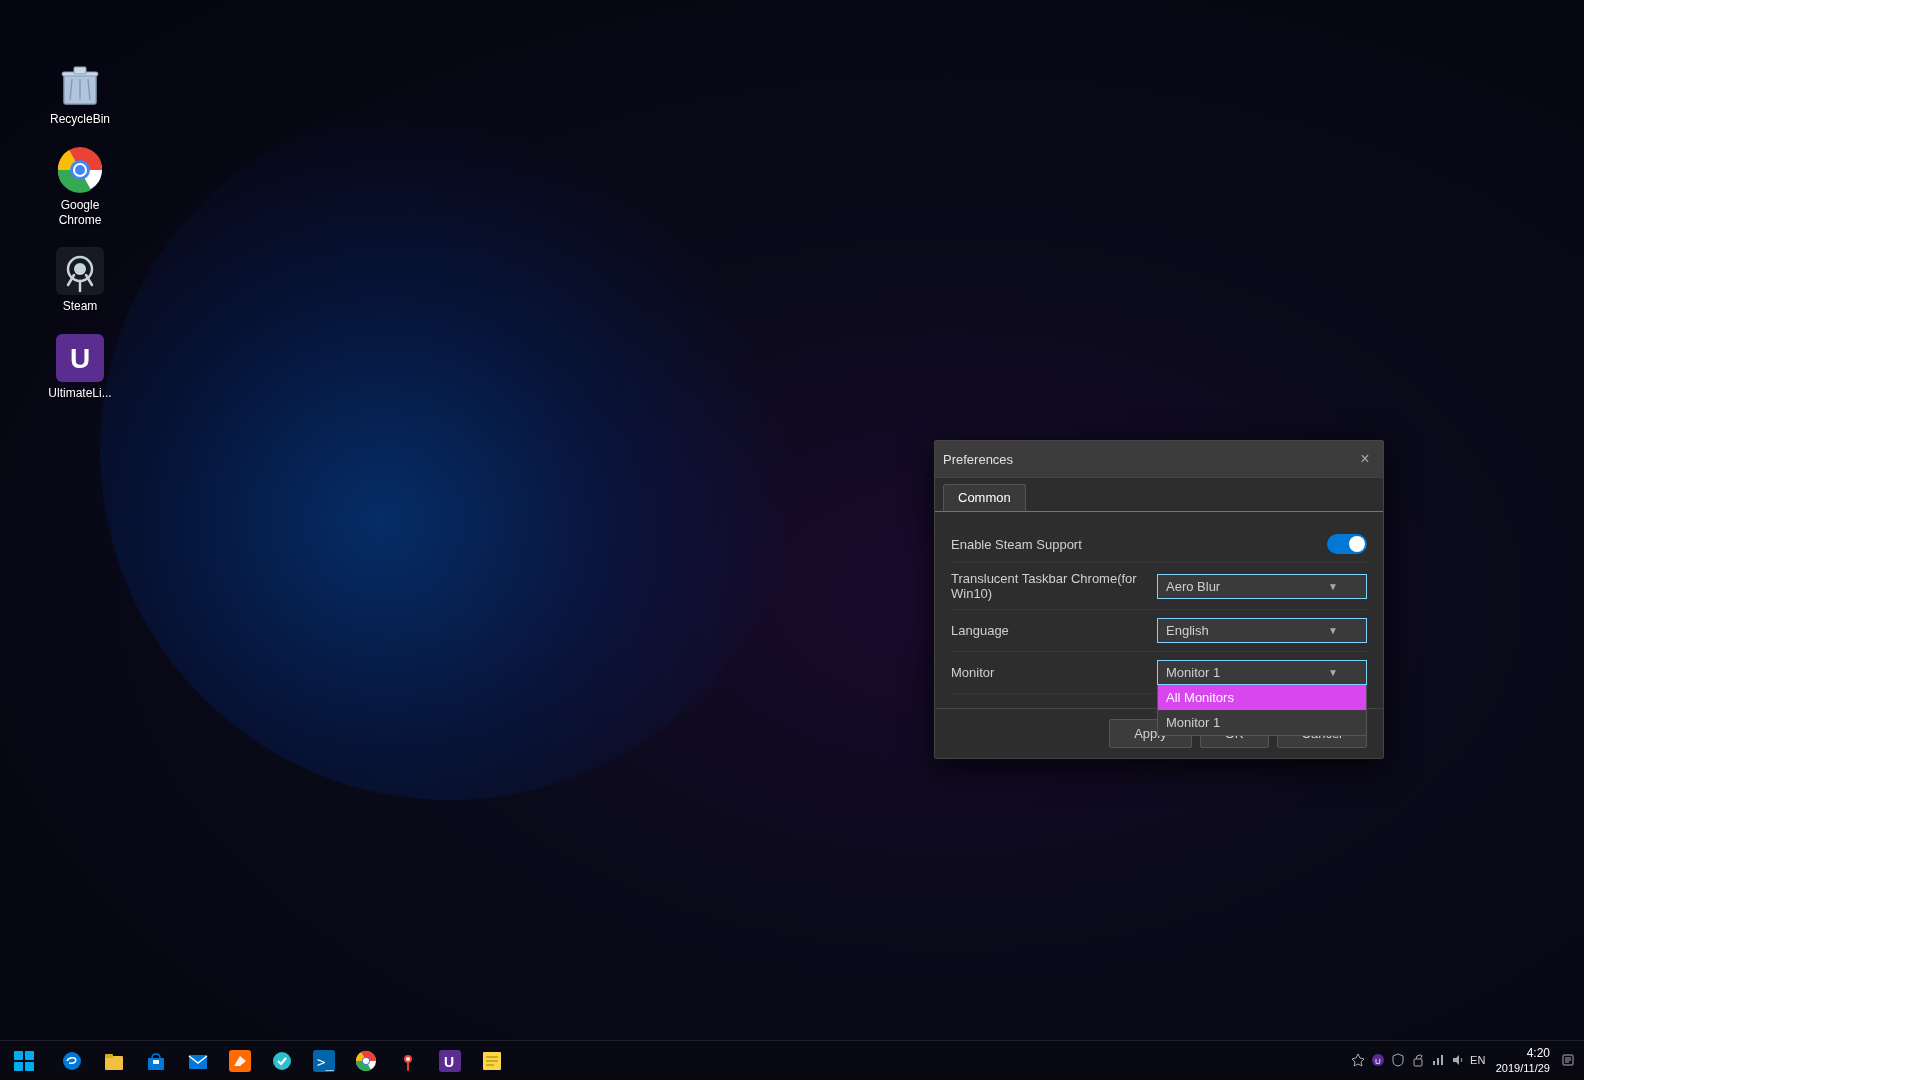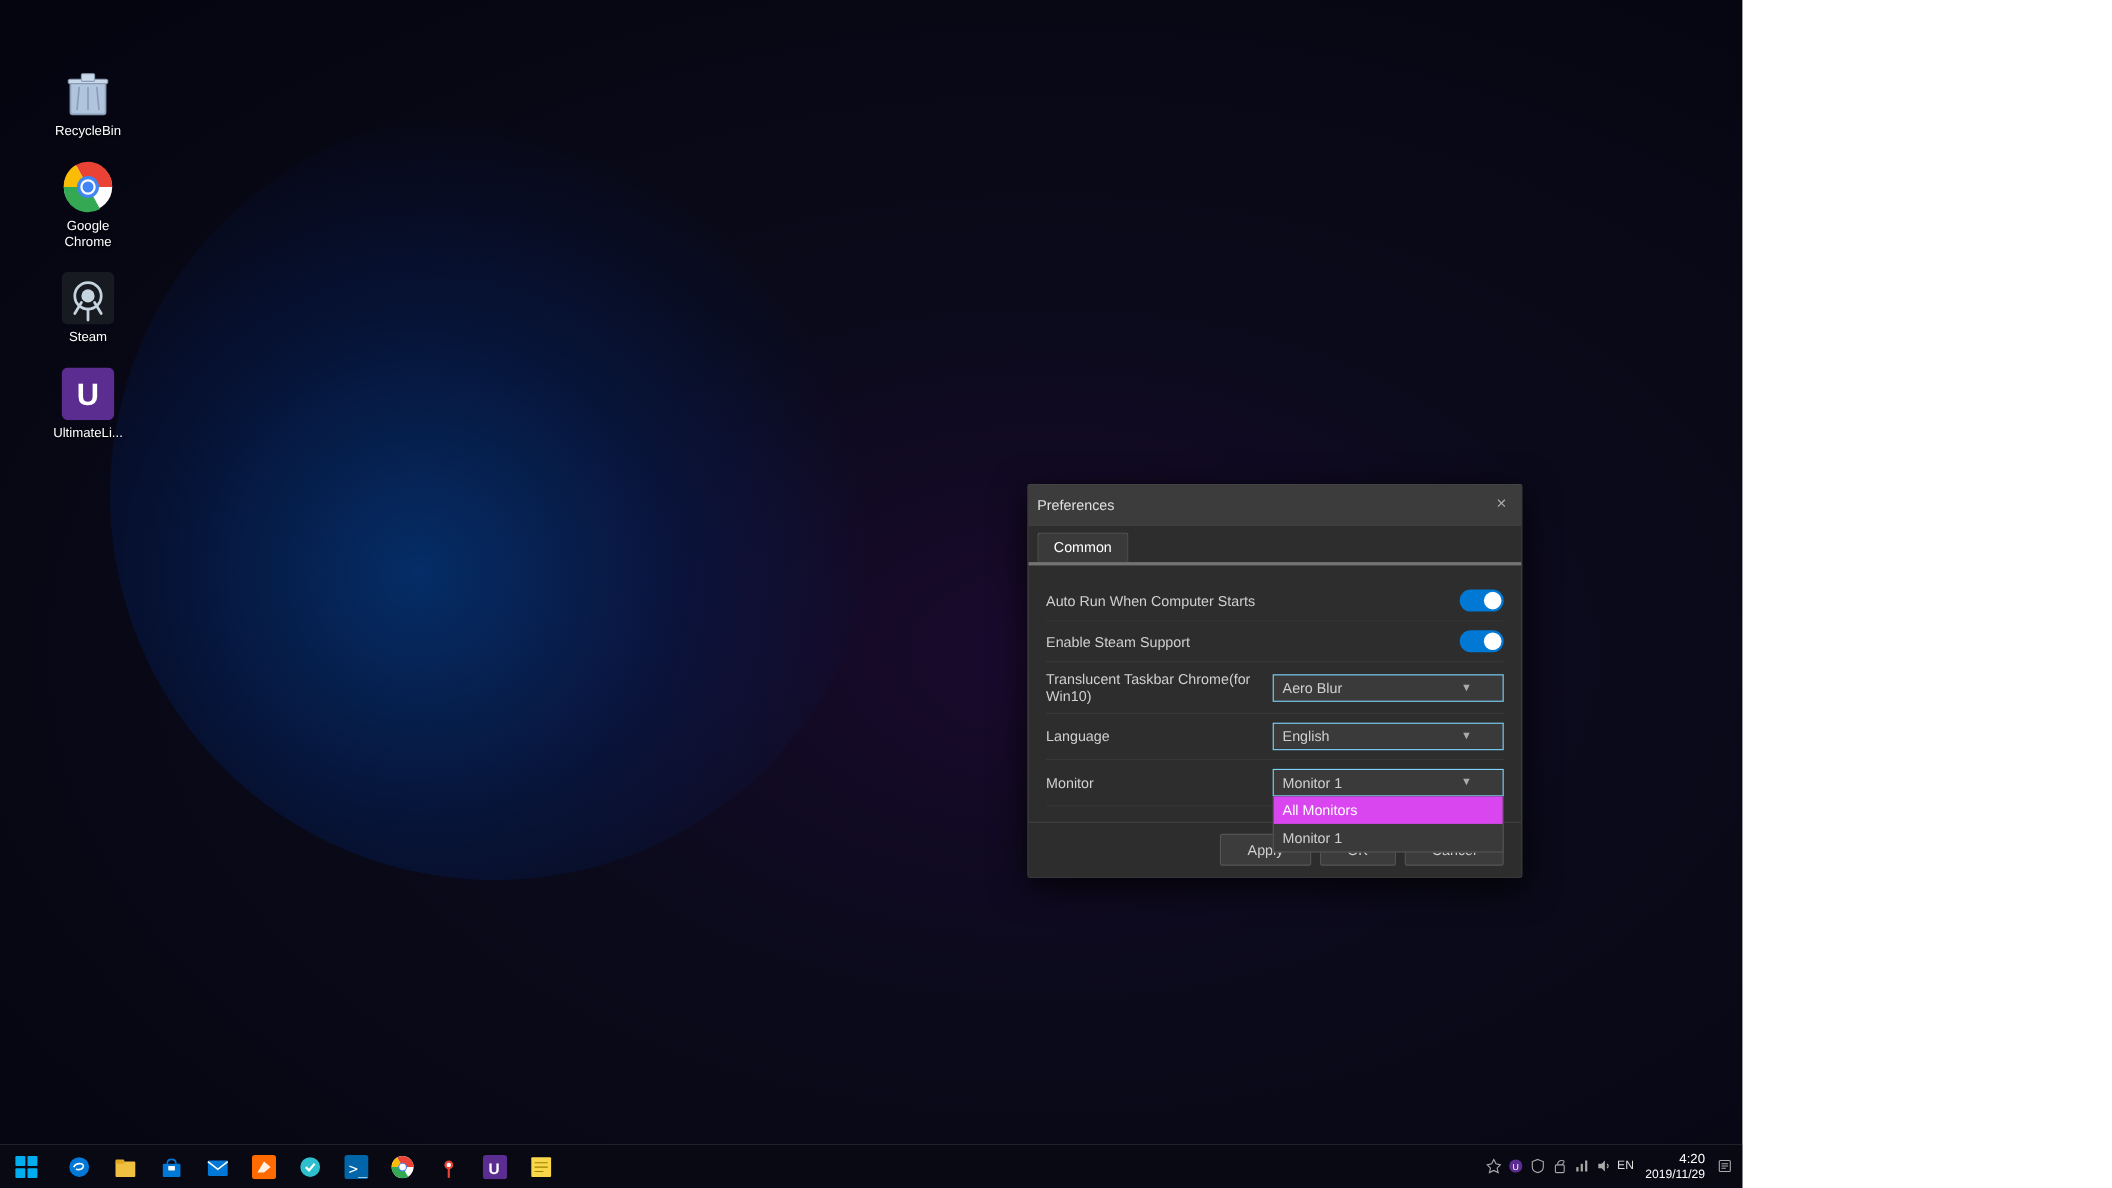--- a/index.html
+++ b/index.html
@@ -175,21 +175,21 @@
       height: 20px;
       display: flex;
       align-items: center;
       justify-content: center;
     }
 
     .dialog-tabs {
       display: flex;
       background: #2d2d2d;
       padding: 6px 8px 0;
-      border-bottom: 3px solid #737373;
+      border-bottom: 1px solid #737373;
     }
 
     .dialog-tab {
       padding: 5px 14px;
       font-size: 13px;
       cursor: pointer;
       border-radius: 3px 3px 0 0;
       color: #ccc;
     }
 
@@ -423,26 +423,20 @@
     </div>
 
     <div class="dialog-tabs">
       <div class="dialog-tab active">
         <span>Common</span>
       </div>
     </div>
 
     <div class="dialog-body">
 
-      <div class="pref-row">
-        <span class="pref-label">Auto Run When Computer Starts</span>
-        <div class="pref-control">
-          <div class="toggle on"></div>
-        </div>
-      </div>
 
 
       <div class="pref-row">
         <span class="pref-label">Enable Steam Support</span>
         <div class="pref-control">
           <div class="toggle on"></div>
         </div>
       </div>
 
       <div class="pref-row">

